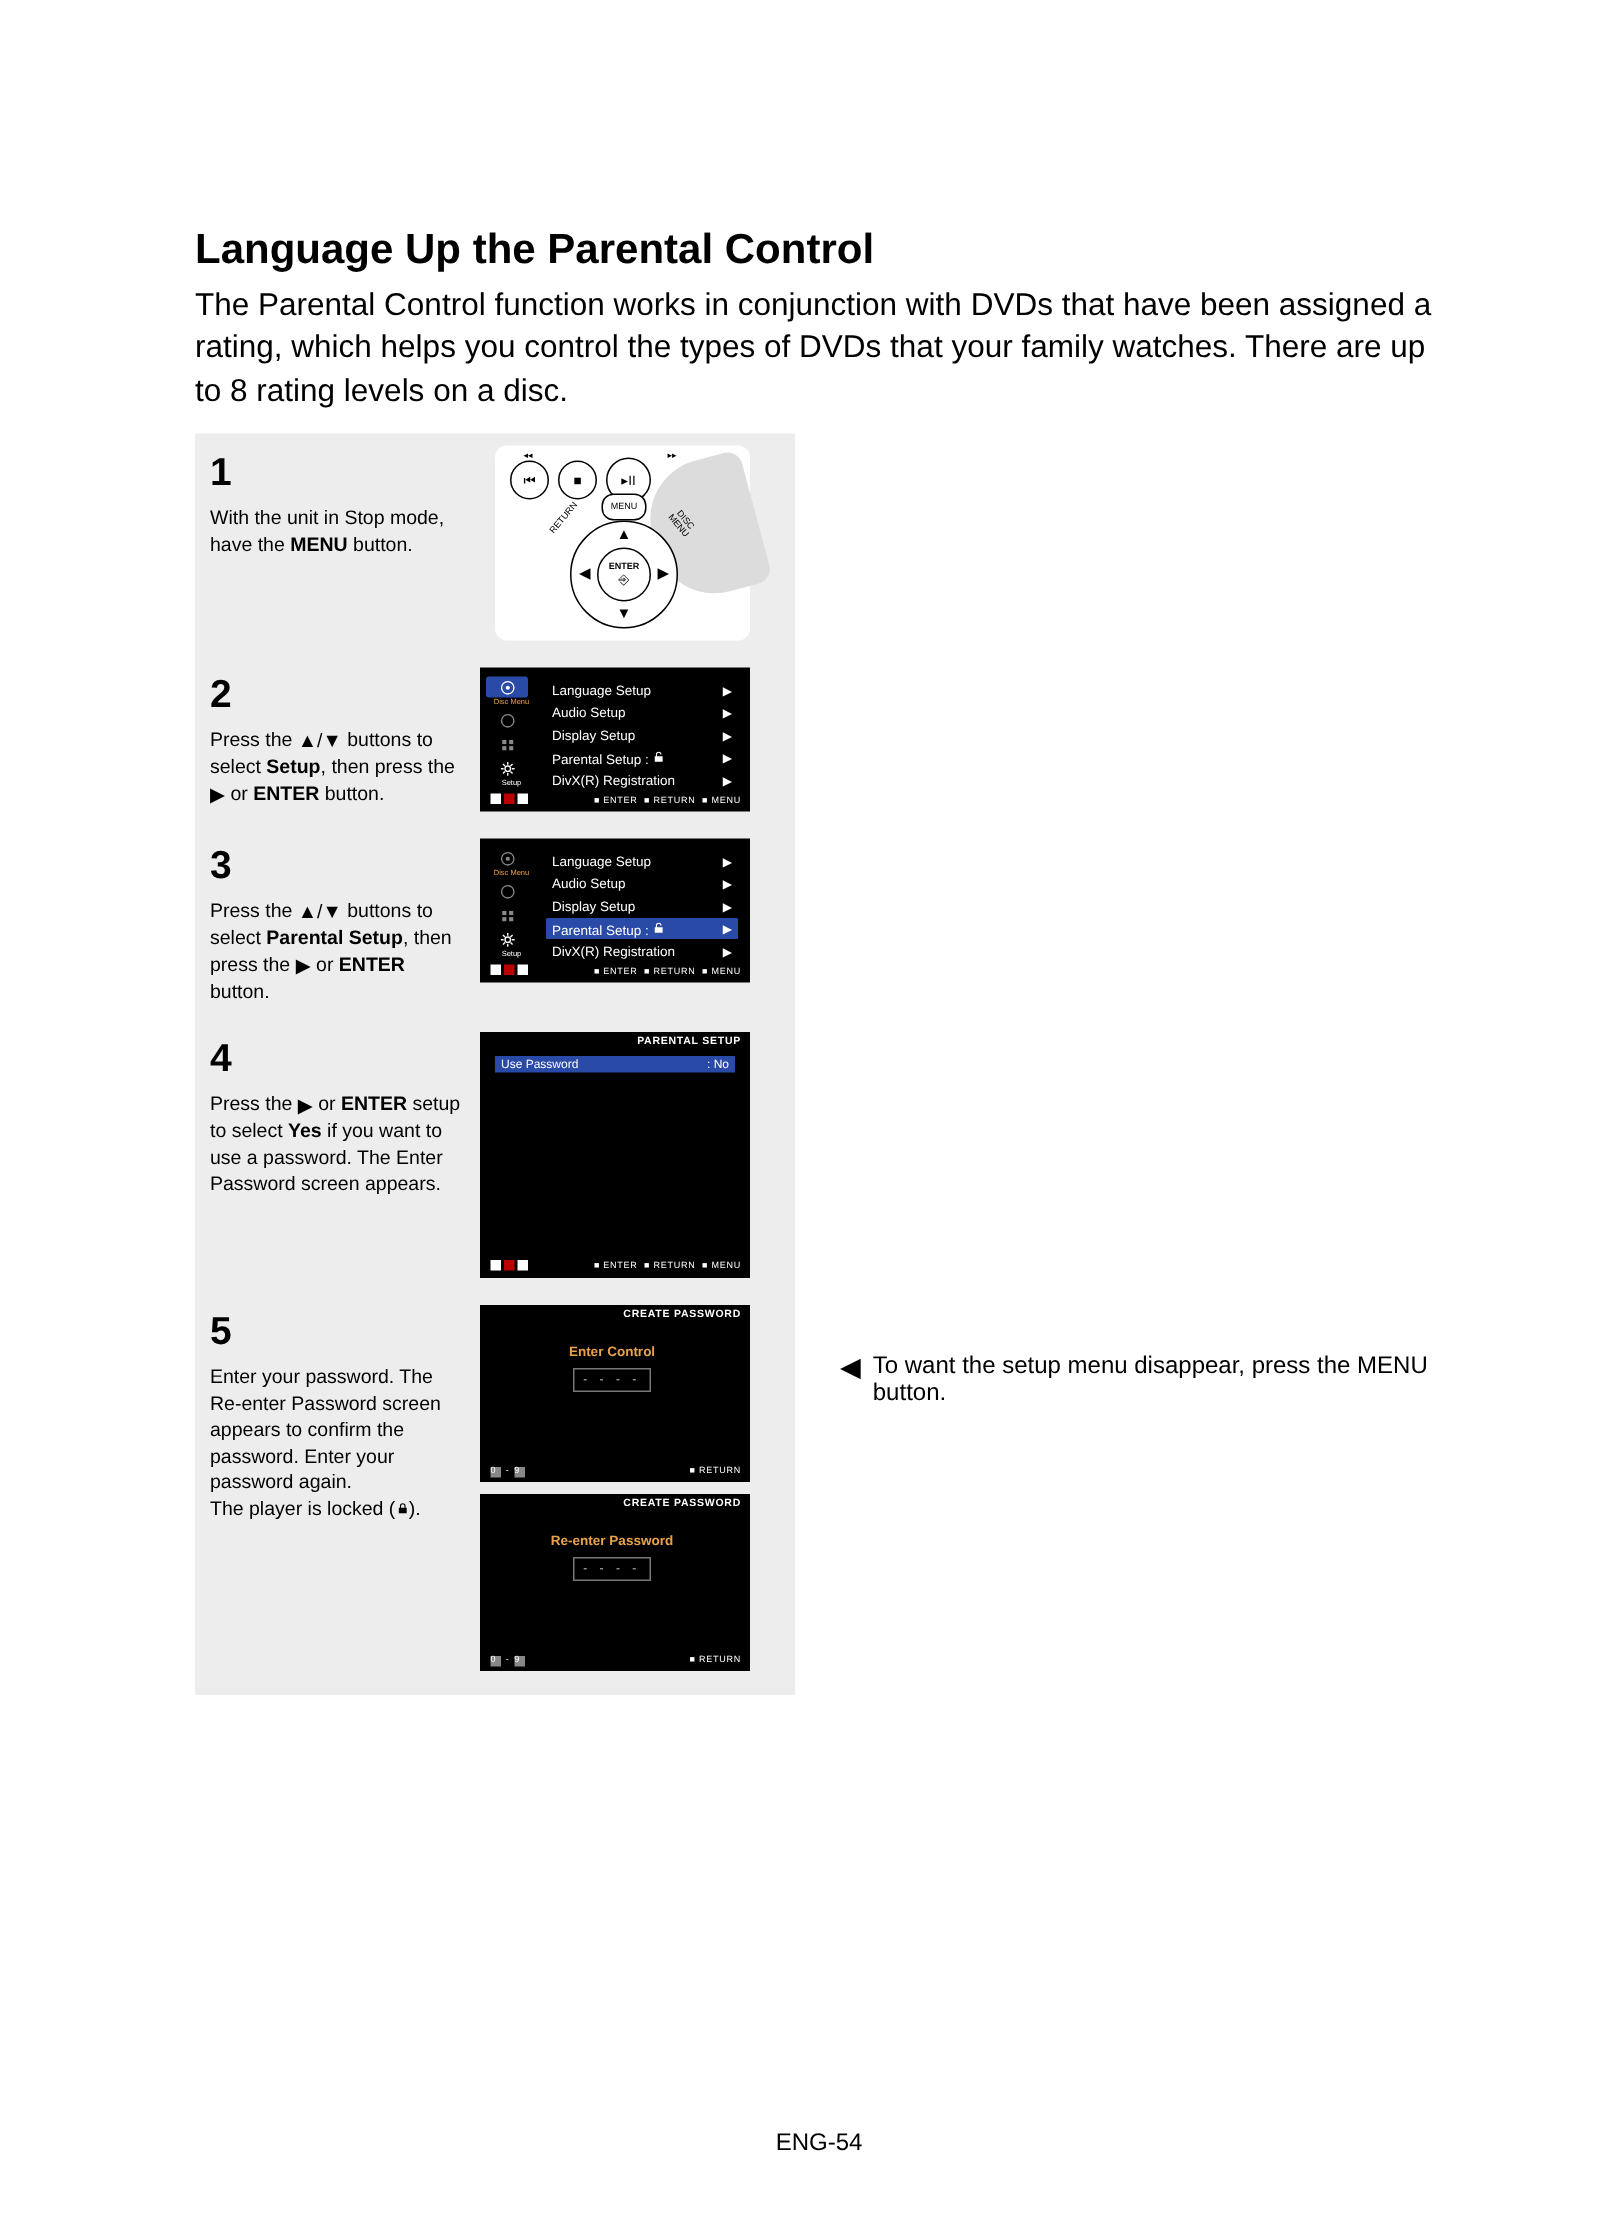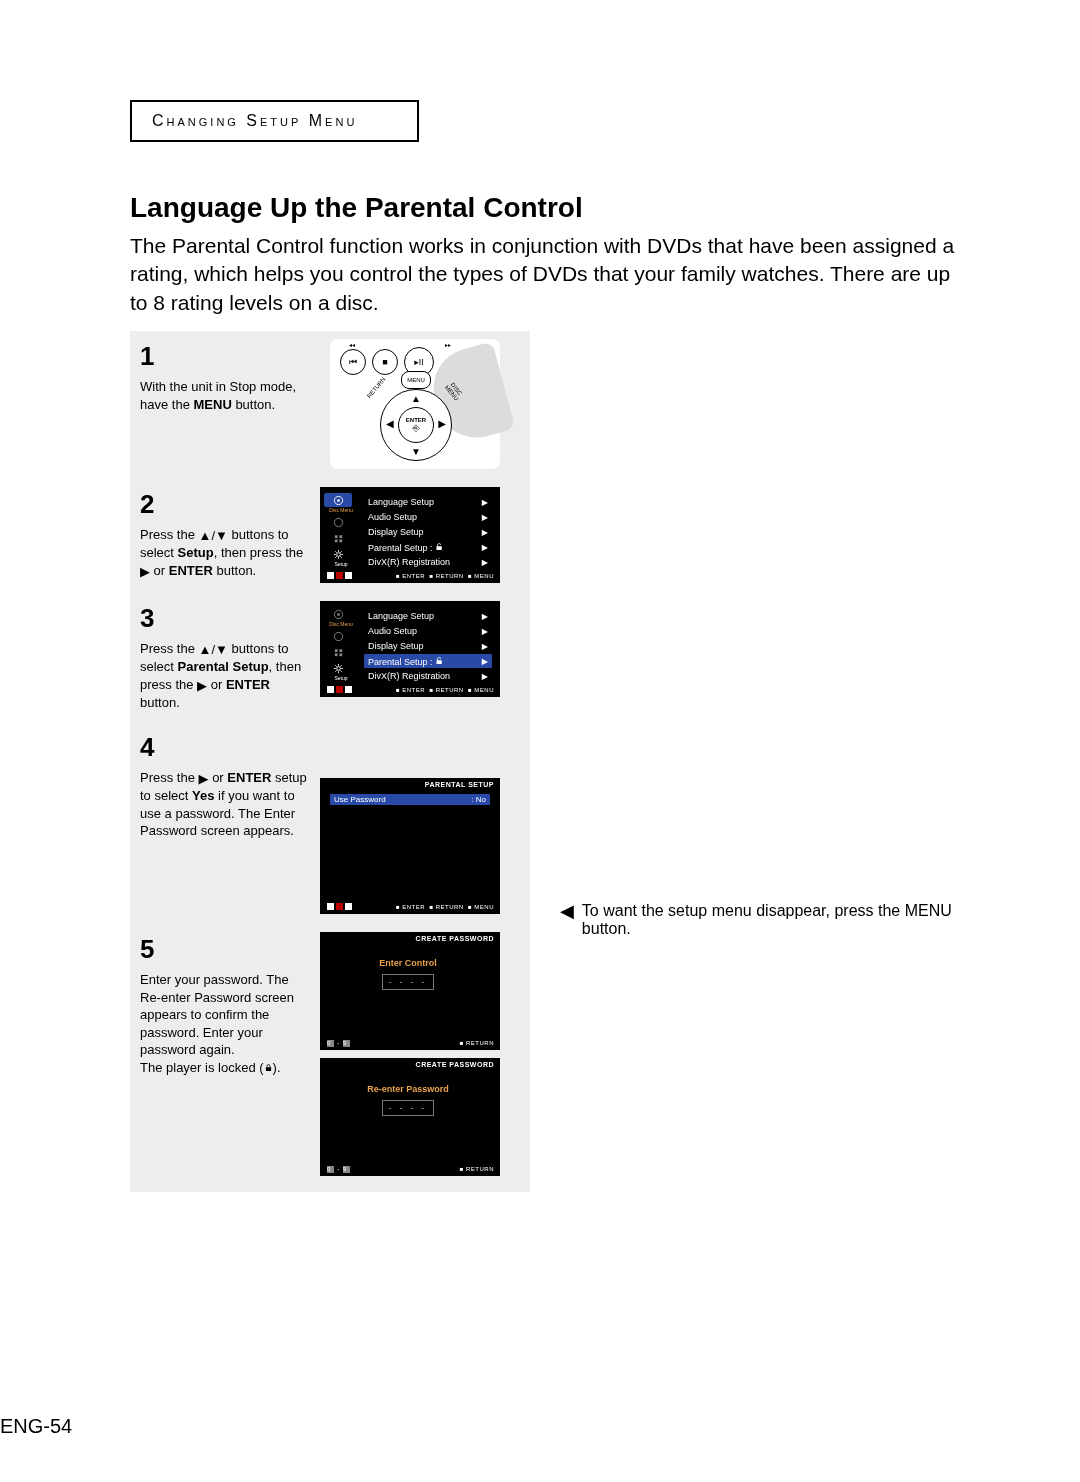--- a/index.html
+++ b/index.html
@@ -25,21 +25,21 @@
 .dpad .arr{position:absolute;font-size:10px;}
 .dpad .up{left:30px;top:3px;}
 .dpad .dn{left:30px;bottom:3px;}
 .dpad .lf{left:5px;top:28px;}
 .dpad .rt{right:5px;top:28px;}
 .thumb{position:absolute;right:-5px;top:10px;width:70px;height:90px;background:#dcdcdc;border-radius:40px 10px 10px 40px;transform:rotate(-15deg);}
 .menu-oval{position:absolute;width:28px;height:16px;border:1px solid #000;border-radius:8px;left:71px;top:32px;background:#fff;font-size:6px;display:flex;align-items:center;justify-content:center;}
 
 
 .osd{background:#000;color:#fff;font-size:9px;width:180px;height:96px;position:relative;padding:8px 8px 4px 4px;box-sizing:border-box;}
-.osd.tall{height:136px;margin-top:48px;}
+.osd.tall{height:164px;}
 .osd .iconcol{position:absolute;left:4px;top:6px;width:34px;}
 .osd .iconcol .ic{width:28px;height:14px;margin-bottom:2px;border-radius:2px;display:flex;align-items:center;justify-content:center;font-size:8px;}
 .ic svg{width:11px;height:11px;}
 .ic.gear{background:#000;}
 .ic.gear svg{stroke:#fff;fill:#fff;}
 .ic-lbl{font-size:5px;color:#e9a24a;margin-top:-2px;margin-bottom:2px;text-align:center;}
 .osd .items{margin-left:40px;}
 .osd .item{display:flex;justify-content:space-between;align-items:center;height:14px;padding:0 4px;margin-bottom:1px;border-radius:1px;}
 .osd .item.hl{background:#2a4aa8;}
 .osd .item .arr{font-size:8px;}
@@ -48,31 +48,28 @@
 .osd .foot .sq.red{background:#b00;}
 .osd .tr{position:absolute;top:3px;right:6px;font-size:7px;letter-spacing:0.5px;font-weight:bold;}
 .osd .center-label{text-align:center;color:#e9a24a;font-size:9px;margin-top:18px;font-weight:bold;}
 .osd .dots-box{width:50px;height:14px;border:1px solid #777;margin:6px auto 0;display:flex;align-items:center;justify-content:center;letter-spacing:3px;font-size:8px;color:#ccc;}
 .osd .use-row{position:absolute;top:16px;left:10px;right:10px;display:flex;justify-content:space-between;font-size:8px;}
 .lock-ic{display:inline-block;width:9px;height:9px;}
 .lock-ic svg{width:9px;height:9px;}
 
 .tip{position:absolute;left:560px;top:902px;font-size:16px;display:flex;align-items:flex-start;gap:8px;max-width:430px;}
 .tip .tarr{font-size:18px;line-height:1;}
-.pagenum{position:absolute;bottom:44px;left:0;right:0;font-size:20px;}
+.pagenum{position:absolute;bottom:44px;left:12px;right:0;text-align:center;font-size:16px;}
 .inline-tri{display:inline-block;vertical-align:middle;}
 </style>
 </head>
 <body>
 
 <div class="page">
 
-  <div class="header-box">
-    <span>Changing Setup Menu</span>
-  </div>
 
   <div class="title">Language Up the Parental Control</div>
   <div class="intro">The Parental Control function works in conjunction with DVDs that have been assigned a rating, which helps you control the types of DVDs that your family watches. There are up to 8 rating levels on a disc.</div>
 
   <div class="steps">
 
     <div class="step">
       <div class="step-text">
         <div class="step-num">1</div>
         <span>With the unit in Stop mode, have the </span><b>MENU</b><span> button.</span>

